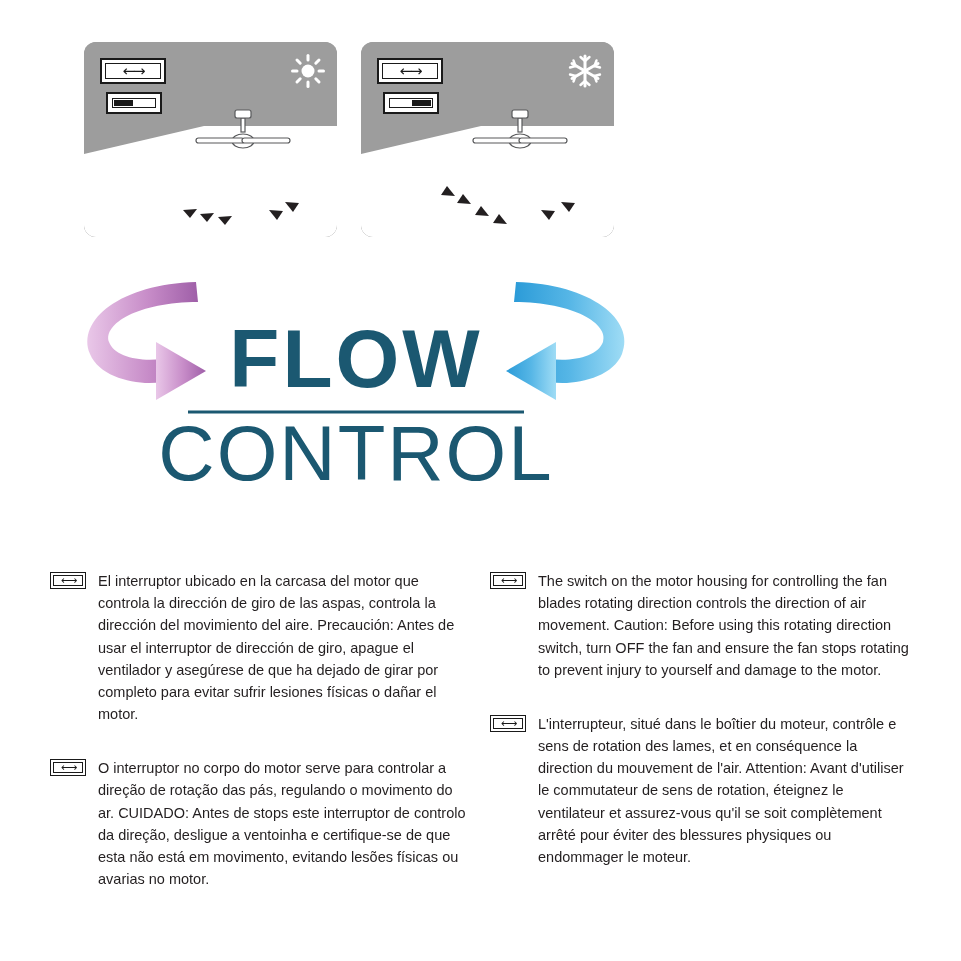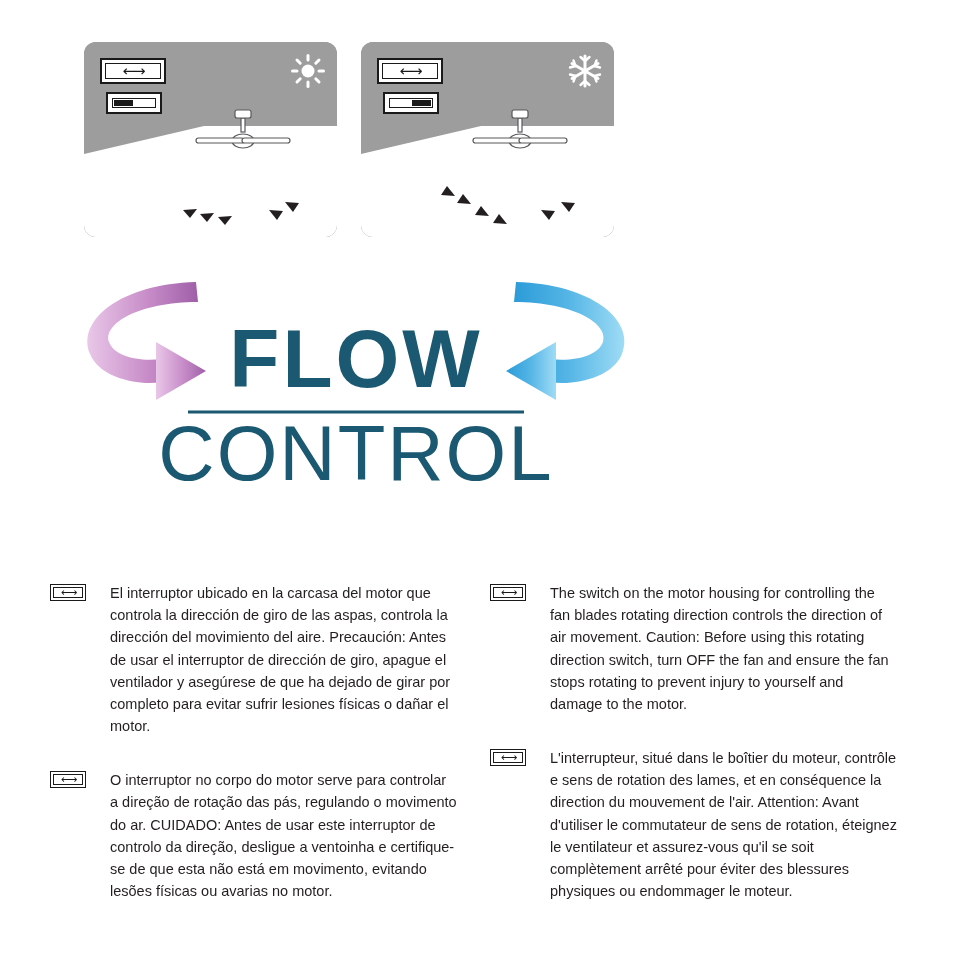--- a/index.html
+++ b/index.html
@@ -158,21 +158,21 @@
     inset: 0;
     display: flex;
     align-items: center;
     justify-content: center;
     font-size: 11px;
     line-height: 1;
     letter-spacing: -2px;
     color: #1a1a1a;
     font-family: "DejaVu Sans", sans-serif;
   }
-  .note p { margin: 12px; white-space: pre-line; }
+  .note p { margin: 0; white-space: pre-line; }
 </style>
 </head>
 <body>
 
 <div class="panels">
 
   <div class="panel">
     <div class="wedge">
       <svg width="253" height="195" viewBox="0 0 253 195">
         <rect x="0" y="0" width="253" height="195" fill="#9d9d9d"></rect>
@@ -348,21 +348,21 @@
         <span class="glyph">←→</span>
       </span>
       <p>El interruptor ubicado en la carcasa del motor que controla la dirección de giro de las aspas, controla la dirección del movimiento del aire. Precaución: Antes de usar el interruptor de dirección de giro, apague el ventilador y asegúrese de que ha dejado de girar por completo para evitar sufrir lesiones físicas o dañar el motor.</p>
     </div>
 
     <div class="note">
       <span class="bullet-switch">
         <span class="inner2"></span>
         <span class="glyph">←→</span>
       </span>
-      <p>O interruptor no corpo do motor serve para controlar a direção de rotação das pás, regulando o movimento do ar. CUIDADO: Antes de usar este interruptor de controlo da direção, desligue a ventoinha e certifique-se de que esta não está em movimento, evitando lesões físicas ou avarias no motor.</p>
+      <p>O interruptor no corpo do motor serve para controlar a direção de rotação das pás, regulando o movimento do ar. CUIDADO: Antes de stops este interruptor de controlo da direção, desligue a ventoinha e certifique-se de que esta não está em movimento, evitando lesões físicas ou avarias no motor.</p>
     </div>
   </div>
 
   <div class="col-right">
     <div class="note">
       <span class="bullet-switch">
         <span class="inner2"></span>
         <span class="glyph">←→</span>
       </span>
       <p>The switch on the motor housing for controlling the fan blades rotating direction controls the direction of air movement. Caution: Before using this rotating direction switch, turn OFF the fan and ensure the fan stops rotating to prevent injury to yourself and damage to the motor.</p>

